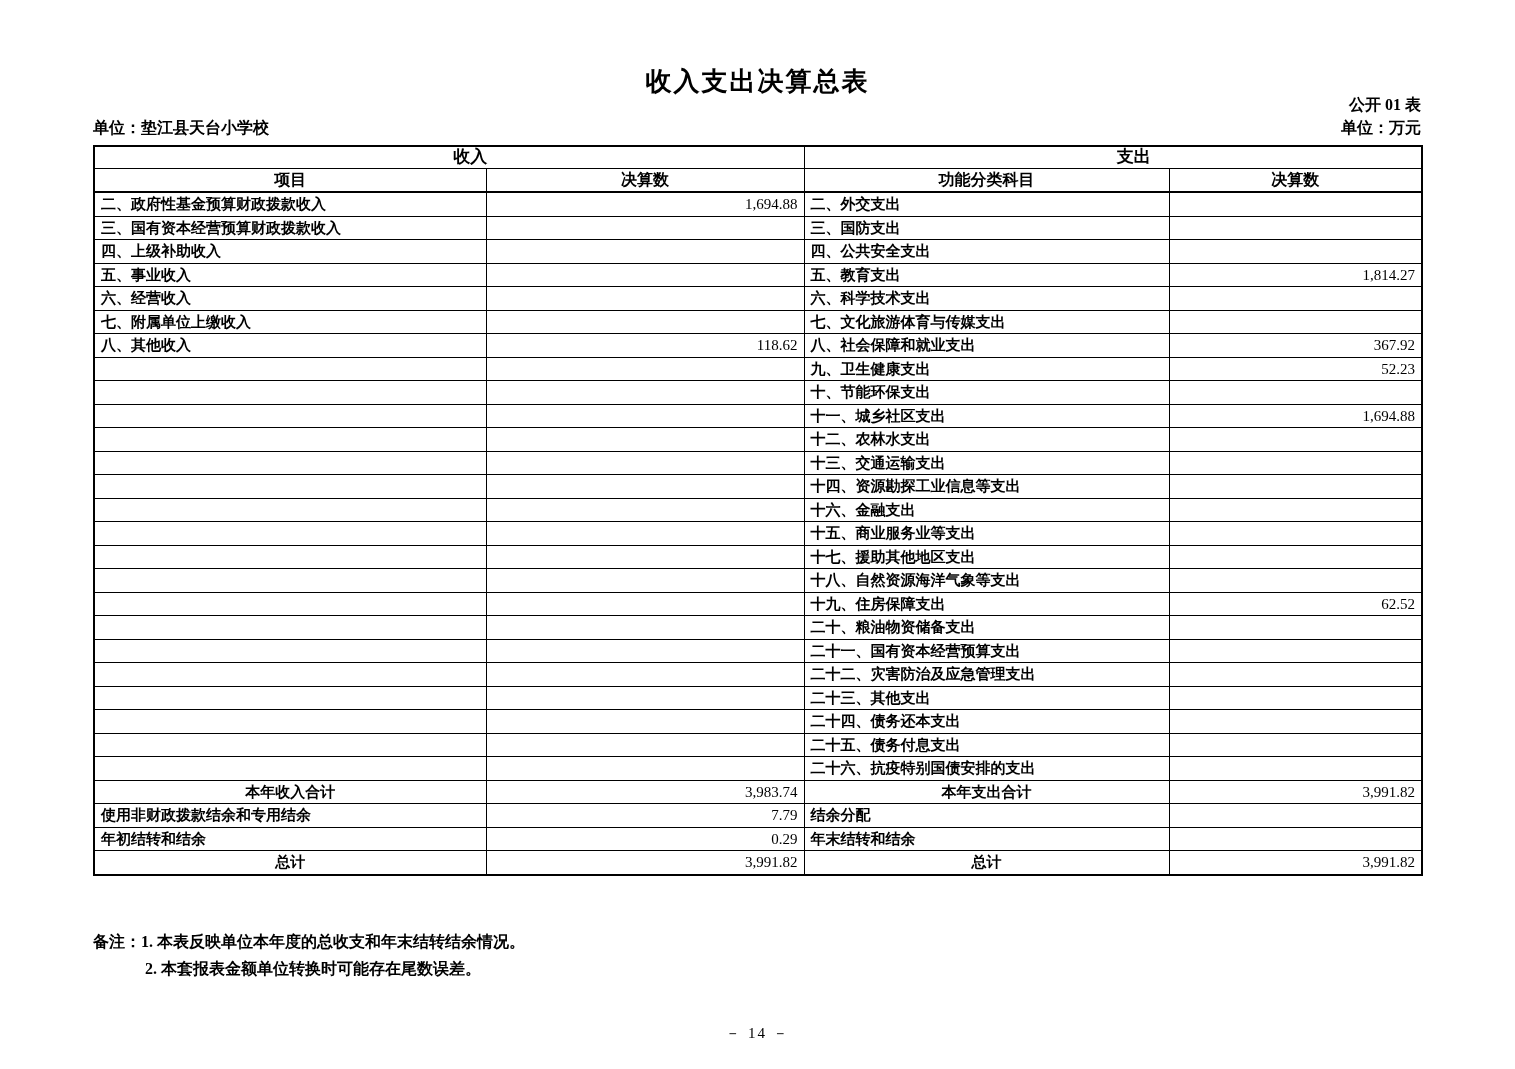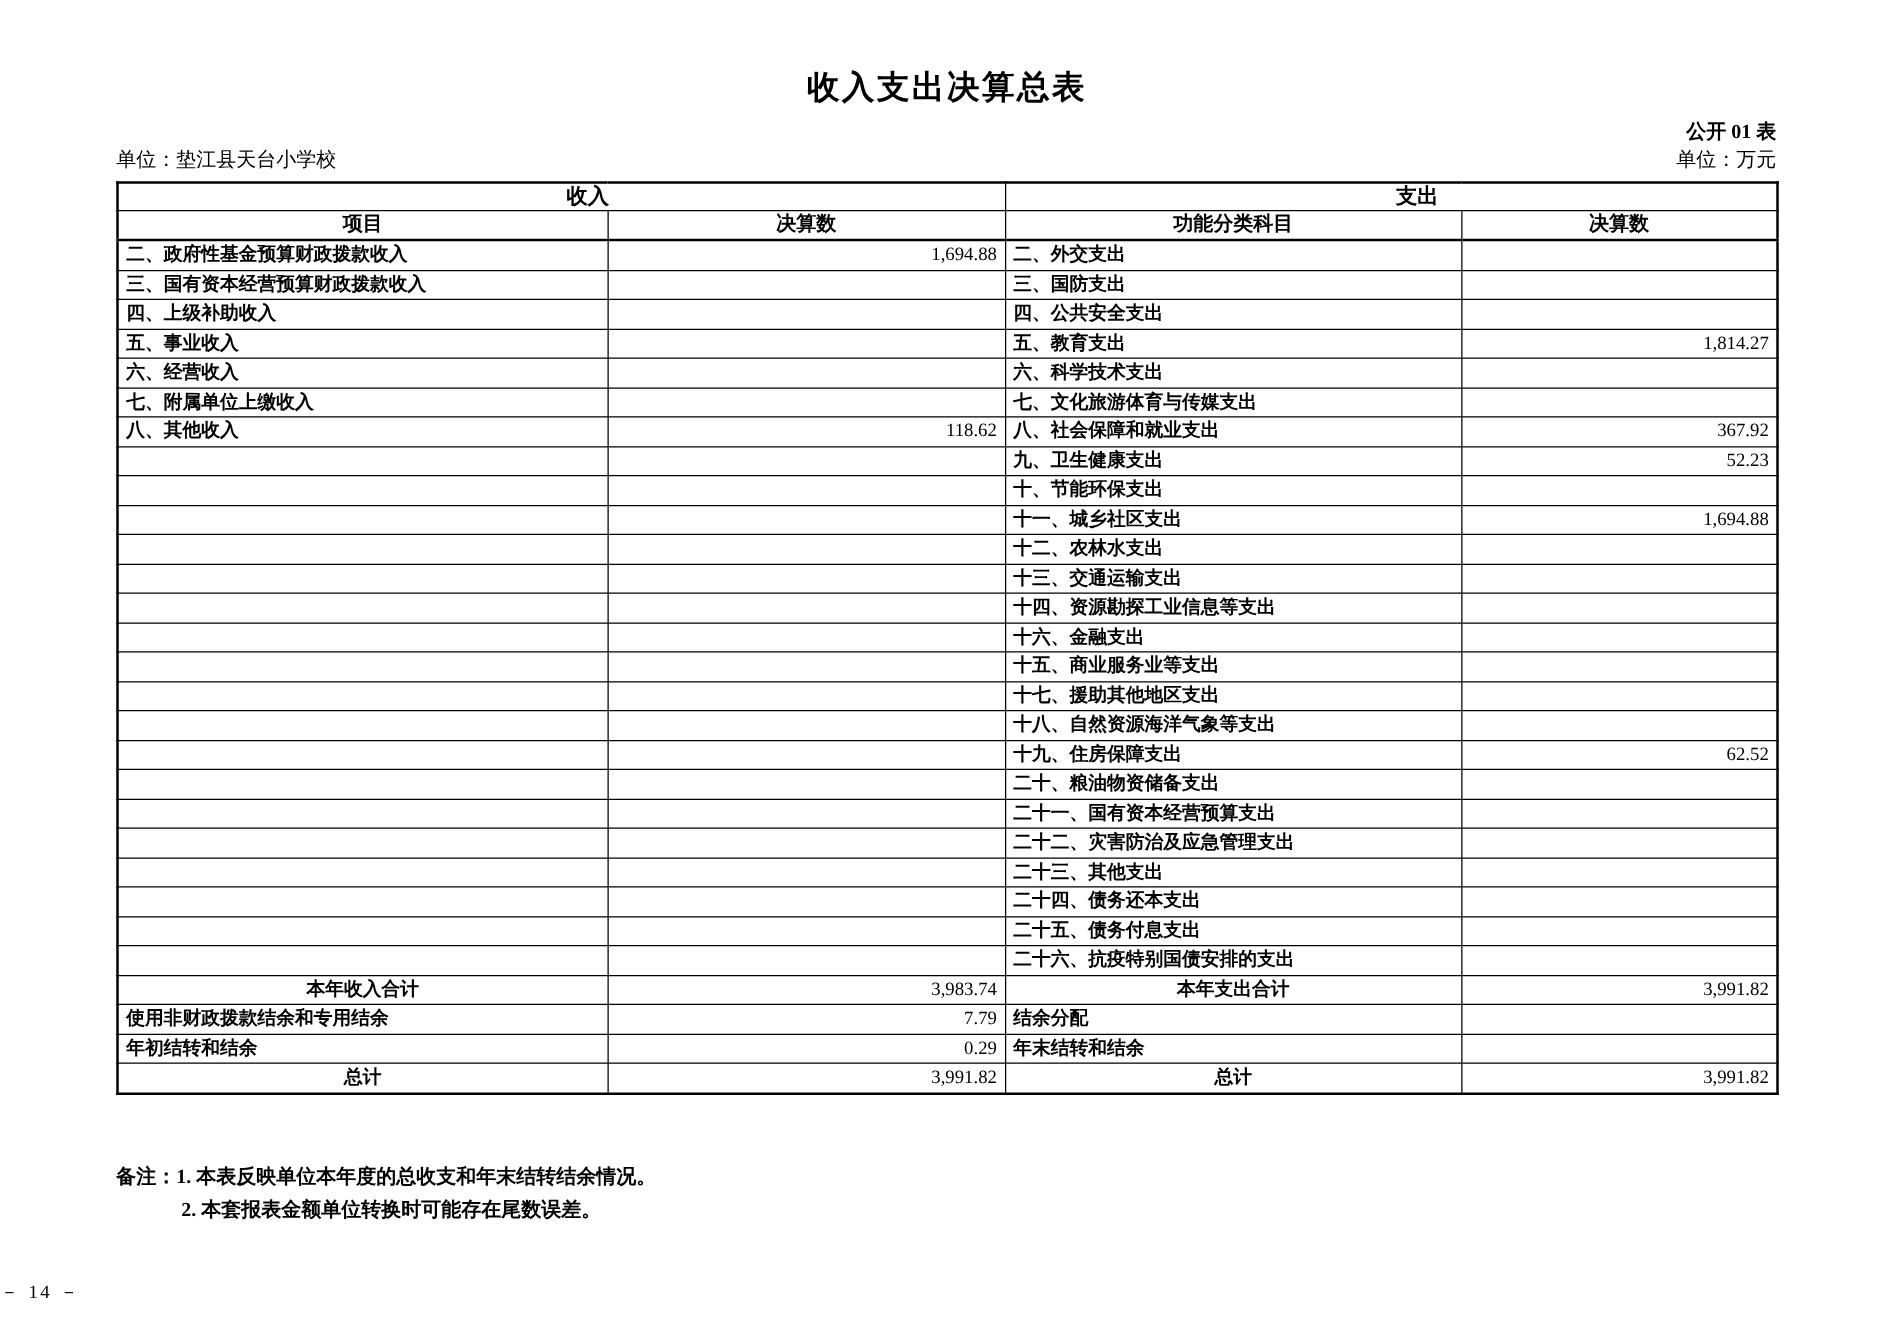--- a/index.html
+++ b/index.html
@@ -11,21 +11,21 @@
   }
   .page {
     position: relative;
     width: 1515px;
     height: 1069px;
     background: #ffffff;
     overflow: hidden;
   }
   .title {
     position: absolute;
-    top: 52px;
+    top: 64px;
     left: 0;
     width: 100%;
     margin: 0;
     text-align: center;
     font-size: 26px;
     font-weight: bold;
     letter-spacing: 2px;
   }
   .doc-label {
     position: absolute;
@@ -35,21 +35,21 @@
     font-weight: bold;
   }
   .unit-row {
     position: absolute;
     top: 118px;
     left: 93px;
     width: 1328px;
     display: flex;
     justify-content: space-between;
     font-size: 16px;
-    font-weight: normal;
+    font-weight: bold;
   }
   table.summary {
     position: absolute;
     top: 145px;
     left: 93px;
     width: 1328px;
     border-collapse: collapse;
     table-layout: fixed;
     border: 2px solid #000;
   }
@@ -95,20 +95,21 @@
     font-size: 16px;
     font-weight: bold;
     line-height: 1.7;
   }
   .notes .note-line-2 { margin-left: 52px; }
   .page-number {
     position: absolute;
     top: 1024px;
     left: 0;
     width: 100%;
+    text-align: center;
     font-size: 15px;
     font-weight: normal;
     letter-spacing: 2px;
   }
 </style>
 </head>
 <body>
 
 <div class="page">
 

